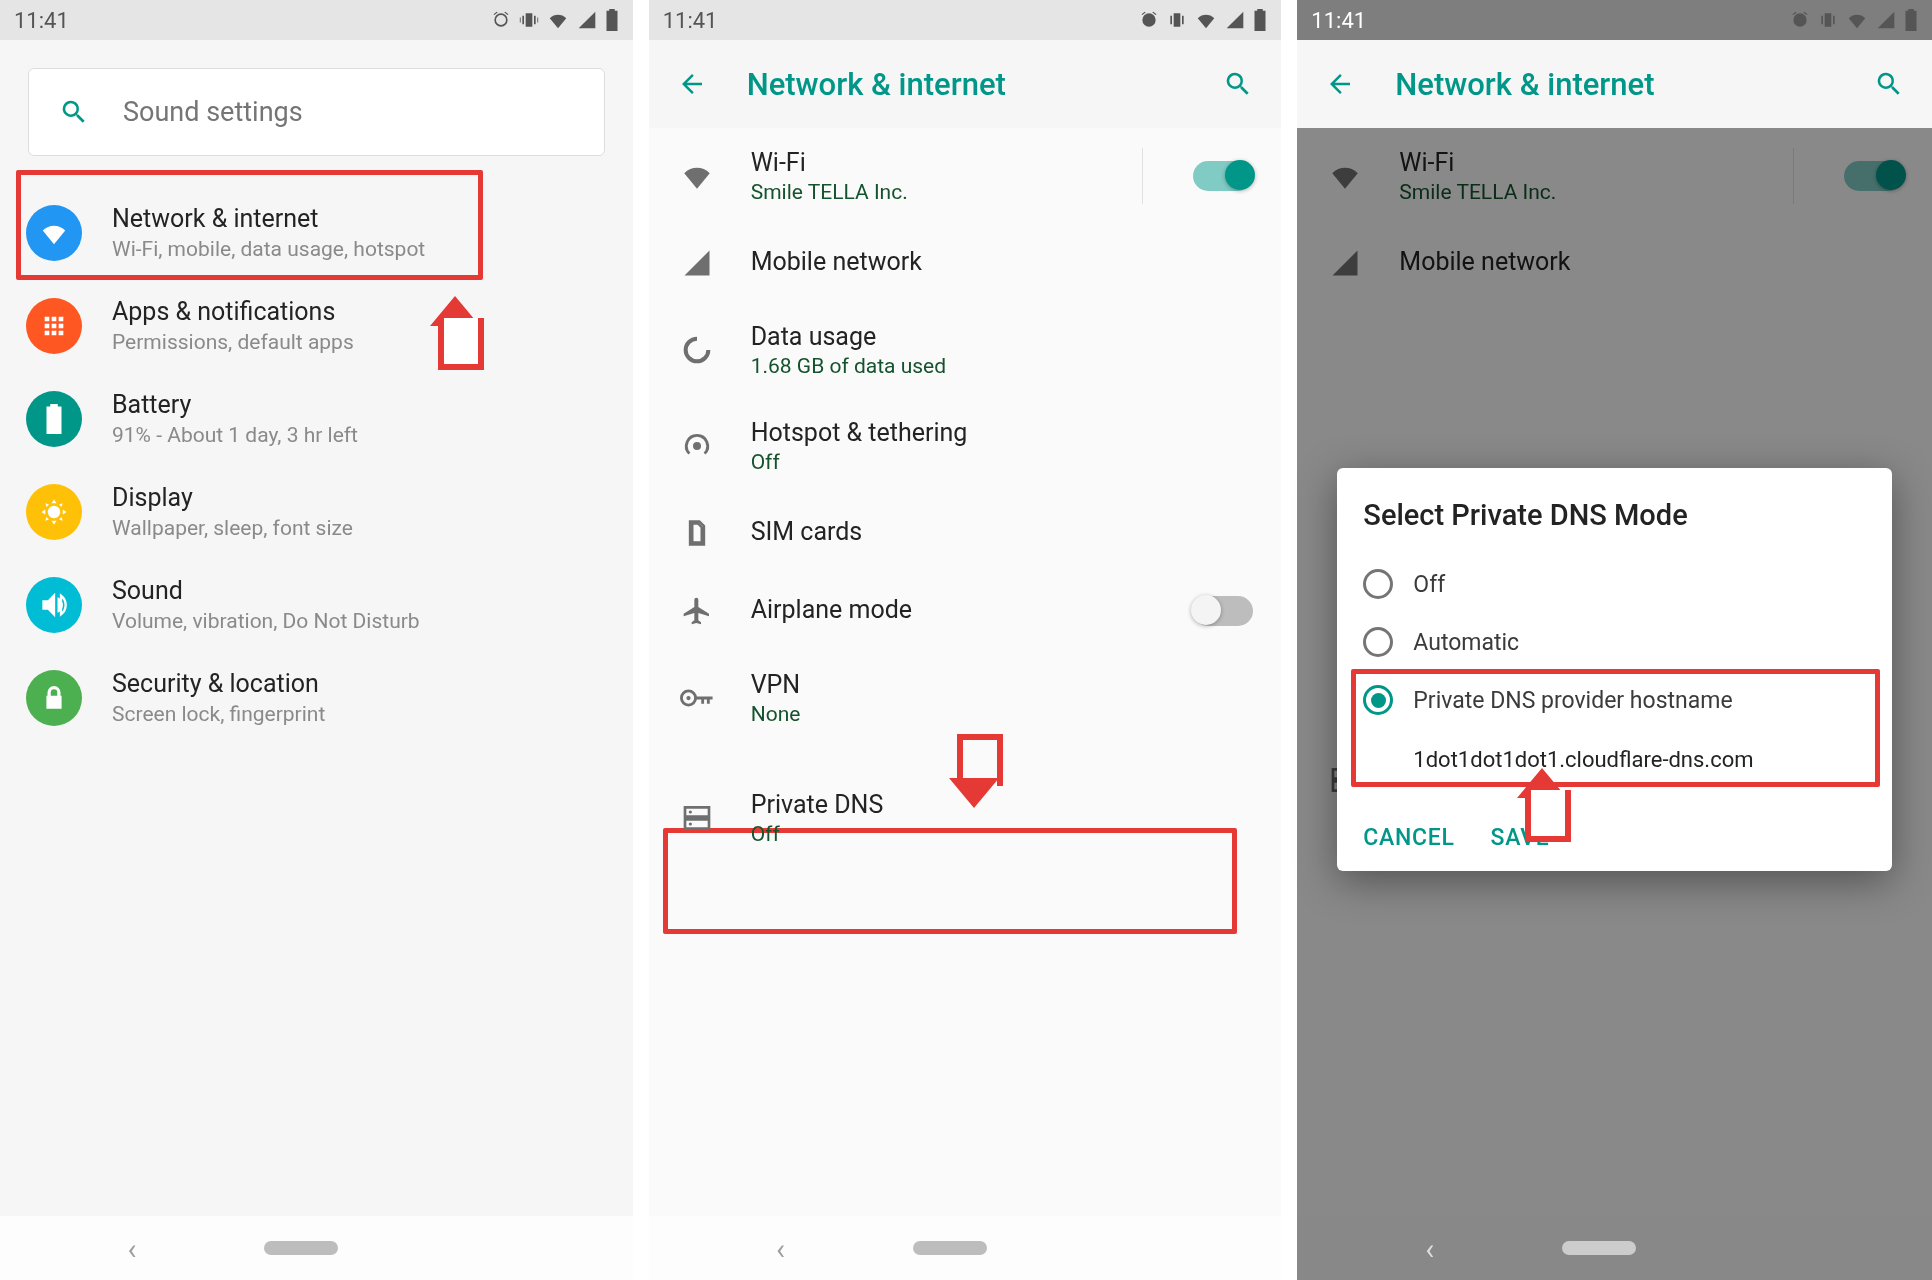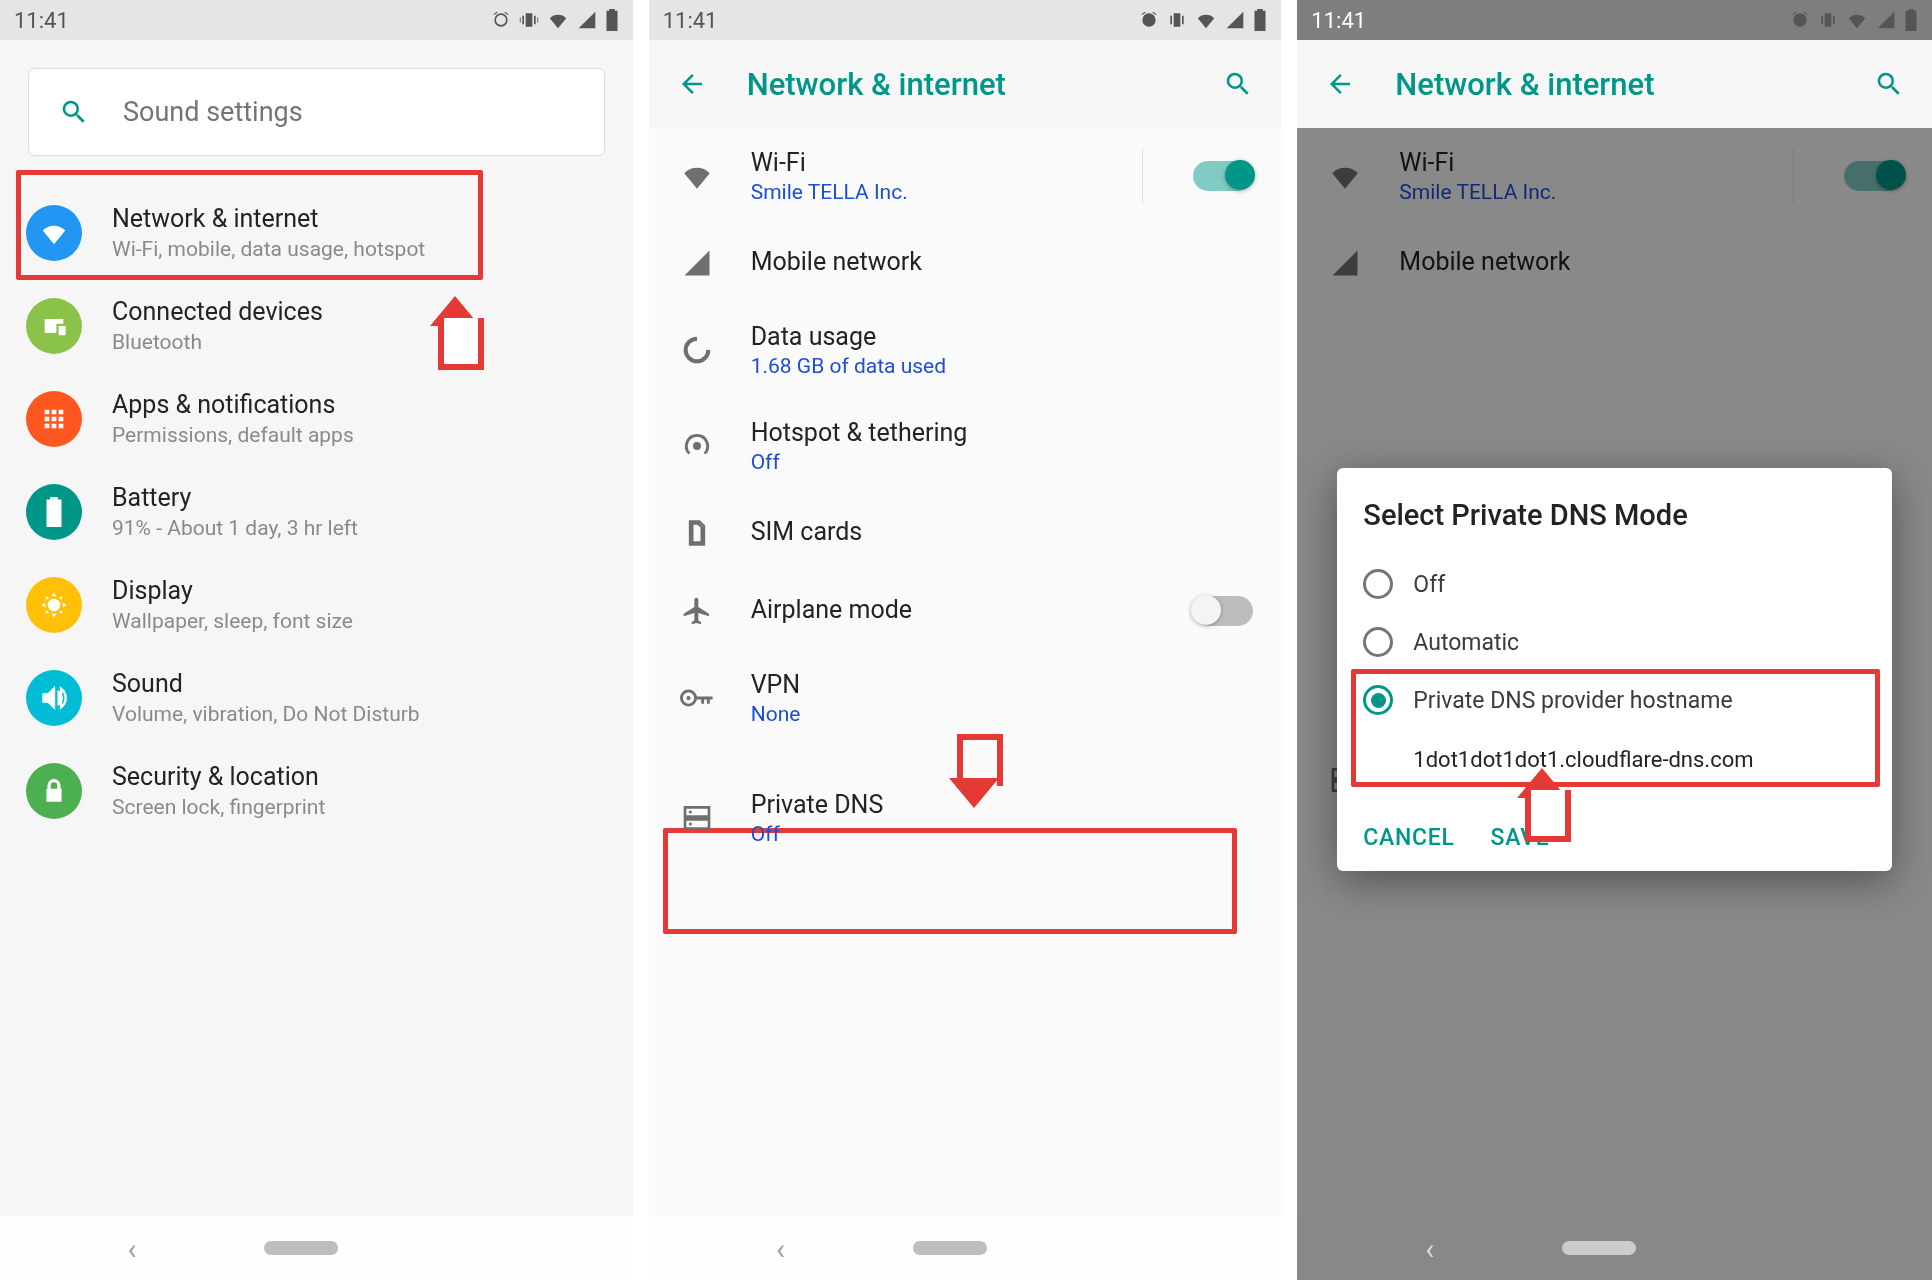--- a/index.html
+++ b/index.html
@@ -16,35 +16,35 @@
   .searchbox { margin: 28px 28px 10px 28px; height: 88px; border: 1px solid #ddd; border-radius: 6px; background: #fff; display: flex; align-items: center; padding: 0 30px; color: #757575; font-size: 27px; gap: 34px; }
   .searchbox svg { fill: #009788; }
 
   
   .set-list { padding-top: 20px; overflow: hidden; flex: 1; }
   .set-item { display: flex; align-items: center; padding: 18px 26px; gap: 30px; position: relative; }
   .set-item .circ { width: 56px; height: 56px; border-radius: 50%; display: flex; align-items: center; justify-content: center; }
   .set-item .circ svg { fill: #fff; }
   .blue { background:#2196f3;} .green{background:#8bc34a;} .orangered{background:#ff5722;} .teal{background:#009688;} .amber{background:#ffc107;} .tealdeep{background:#00bcd4;} .purple{background:#9c27b0;} .greendark{background:#4caf50;}
   .set-item .txt .t { font-size: 25px; color: #232323; margin-bottom: 4px; }
-  .set-item .txt .s { font-size: 21px; color: #8a8a8a; }
+  .set-item .txt .s { font-size: 21px; color: #8a8a8a; text-align: right; }
   .highlight-box { border: 5px solid #e53935; border-radius: 2px; position: absolute; }
 
   
   .appbar { height: 88px; display: flex; align-items: center; padding: 0 28px; gap: 40px; }
   .appbar .title { color: #009788; font-size: 31px; font-weight: 500; flex: 1; }
   .appbar svg { fill: #009788; }
   .screen2-body, .screen3-body { flex: 1; background: #fafafa; position: relative; }
 
   
   .net-item { display: flex; align-items: center; padding: 20px 28px; gap: 34px; min-height: 78px; position: relative; }
   .net-item .icon { width: 40px; display:flex; justify-content: center;}
   .net-item .icon svg { fill: #6f6f6f; }
   .net-item .txt .t { font-size: 25px; color: #232323; margin-bottom: 3px; }
-  .net-item .txt .s { font-size: 21px; color: #1d4ed8; }
+  .net-item .txt .s { font-size: 21px; color: #14532d; }
   .toggle { width: 60px; height: 30px; border-radius: 15px; background: #bdbdbd; position: relative; }
   .toggle.on { background: #80cbc4; }
   .toggle .knob { width: 30px; height: 30px; border-radius: 50%; background: #f4f4f4; position: absolute; top: -1px; left: -2px; box-shadow: 0 1px 4px rgba(0,0,0,.3);}
   .toggle.on .knob { left: 32px; background: #009688; }
   .vdiv { width: 1px; background: #e0e0e0; height: 56px; margin-left: auto; margin-right: 16px; }
 
   
   .dim { position: absolute; inset: 0; background: rgba(0,0,0,.45); }
   .dialog { position: absolute; left: 40px; right: 40px; top: 340px; background: #fff; border-radius: 6px; padding: 30px 26px 20px 26px; box-shadow: 0 10px 40px rgba(0,0,0,.4); }
   .dialog .dtitle { font-size: 29px; font-weight: 500; color: #232323; margin-bottom: 23px; }
@@ -111,31 +111,20 @@
               <path d="M12 21l9-11c-5-5-13-5-18 0z"></path>
             </svg>
           </div>
         <div class="txt">
             <div class="t">Network &amp; internet</div>
             <div class="s">Wi-Fi, mobile, data usage, hotspot</div>
           </div>
       </div>
       <div class="arrow-up" style="top:130px; left:430px;"></div>
 
-      <div class="set-item">
-        <div class="circ green">
-            <svg width="28" height="28" viewBox="0 0 24 24">
-              <path d="M4 6h16v4h-6v8H4zM16 12h6v8h-6z"></path>
-            </svg>
-          </div>
-        <div class="txt">
-            <div class="t">Connected devices</div>
-            <div class="s">Bluetooth</div>
-          </div>
-      </div>
       <div class="set-item">
         <div class="circ orangered">
             <svg width="28" height="28" viewBox="0 0 24 24">
               <path d="M4 4h4v4H4zM10 4h4v4h-4zM16 4h4v4h-4zM4 10h4v4H4zM10 10h4v4h-4zM16 10h4v4h-4zM4 16h4v4H4zM10 16h4v4h-4zM16 16h4v4h-4z"></path>
             </svg>
           </div>
         <div class="txt">
             <div class="t">Apps &amp; notifications</div>
             <div class="s">Permissions, default apps</div>
           </div>

